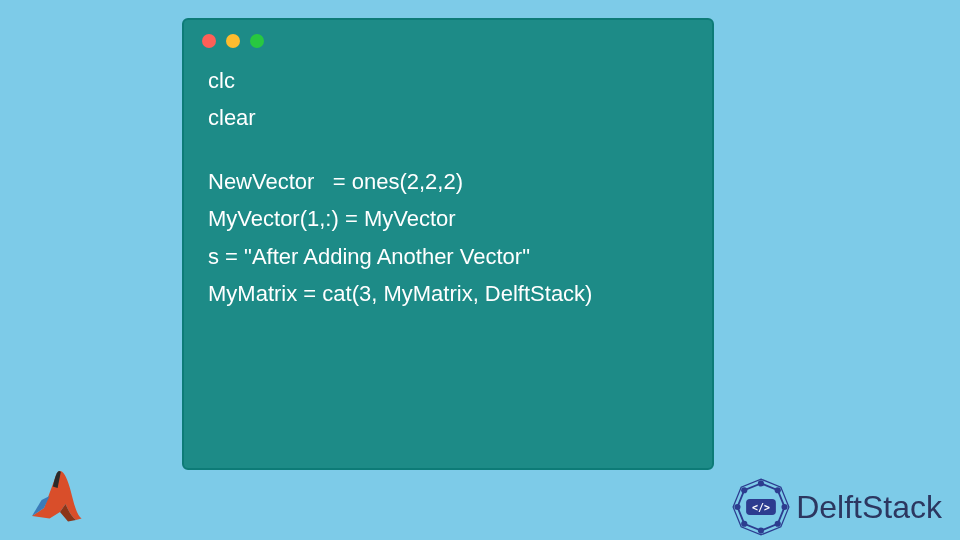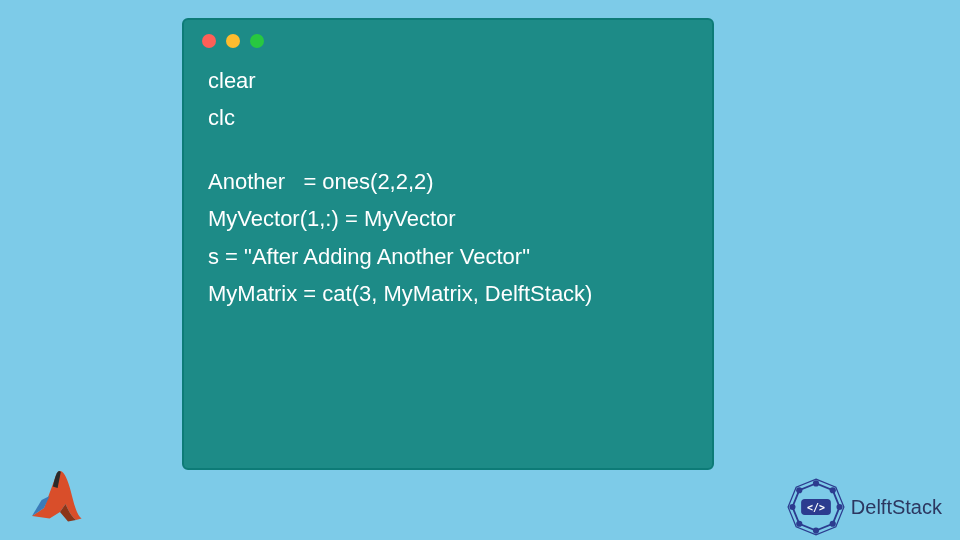--- a/index.html
+++ b/index.html
@@ -53,39 +53,39 @@
     .delftstack {
       position: absolute;
       right: 18px;
       bottom: 2px;
       display: flex;
       align-items: center;
       gap: 4px;
     }
     .delftstack-icon { width: 62px; height: 62px; }
     .delftstack-text {
-      font-size: 20px;
+      font-size: 32px;
       color: #2c3760;
       font-weight: 400;
     }
   </style>
 </head>
 <body>
 
 <div class="code-window">
   <div class="window-controls">
     <div class="control-dot dot-red"></div>
     <div class="control-dot dot-yellow"></div>
     <div class="control-dot dot-green"></div>
   </div>
   <div class="code-content">
+    <div class="code-line">clc</div>
     <div class="code-line">clear</div>
-    <div class="code-line">clc</div>
     <div class="blank-line"></div>
-    <div class="code-line">Another   = ones(2,2,2)</div>
+    <div class="code-line">NewVector   = ones(2,2,2)</div>
     <div class="code-line">MyVector(1,:) = MyVector</div>
     <div class="code-line">s = "After Adding Another Vector"</div>
     <div class="code-line">MyMatrix = cat(3, MyMatrix, DelftStack)</div>
   </div>
 </div>
 
 <div class="matlab-logo">
   <svg viewBox="0 0 100 100">
     <path d="M 20 75 L 35 65 L 48 30 Q 52 15 58 20 Q 64 25 70 50 Q 76 75 82 78 L 75 80 Q 68 75 62 60 L 55 70 L 42 78 L 20 75 Z" fill="#d94e2a"></path>
     <path d="M 20 75 L 35 65 L 42 50 L 32 55 Z" fill="#3b7bb8"></path>

